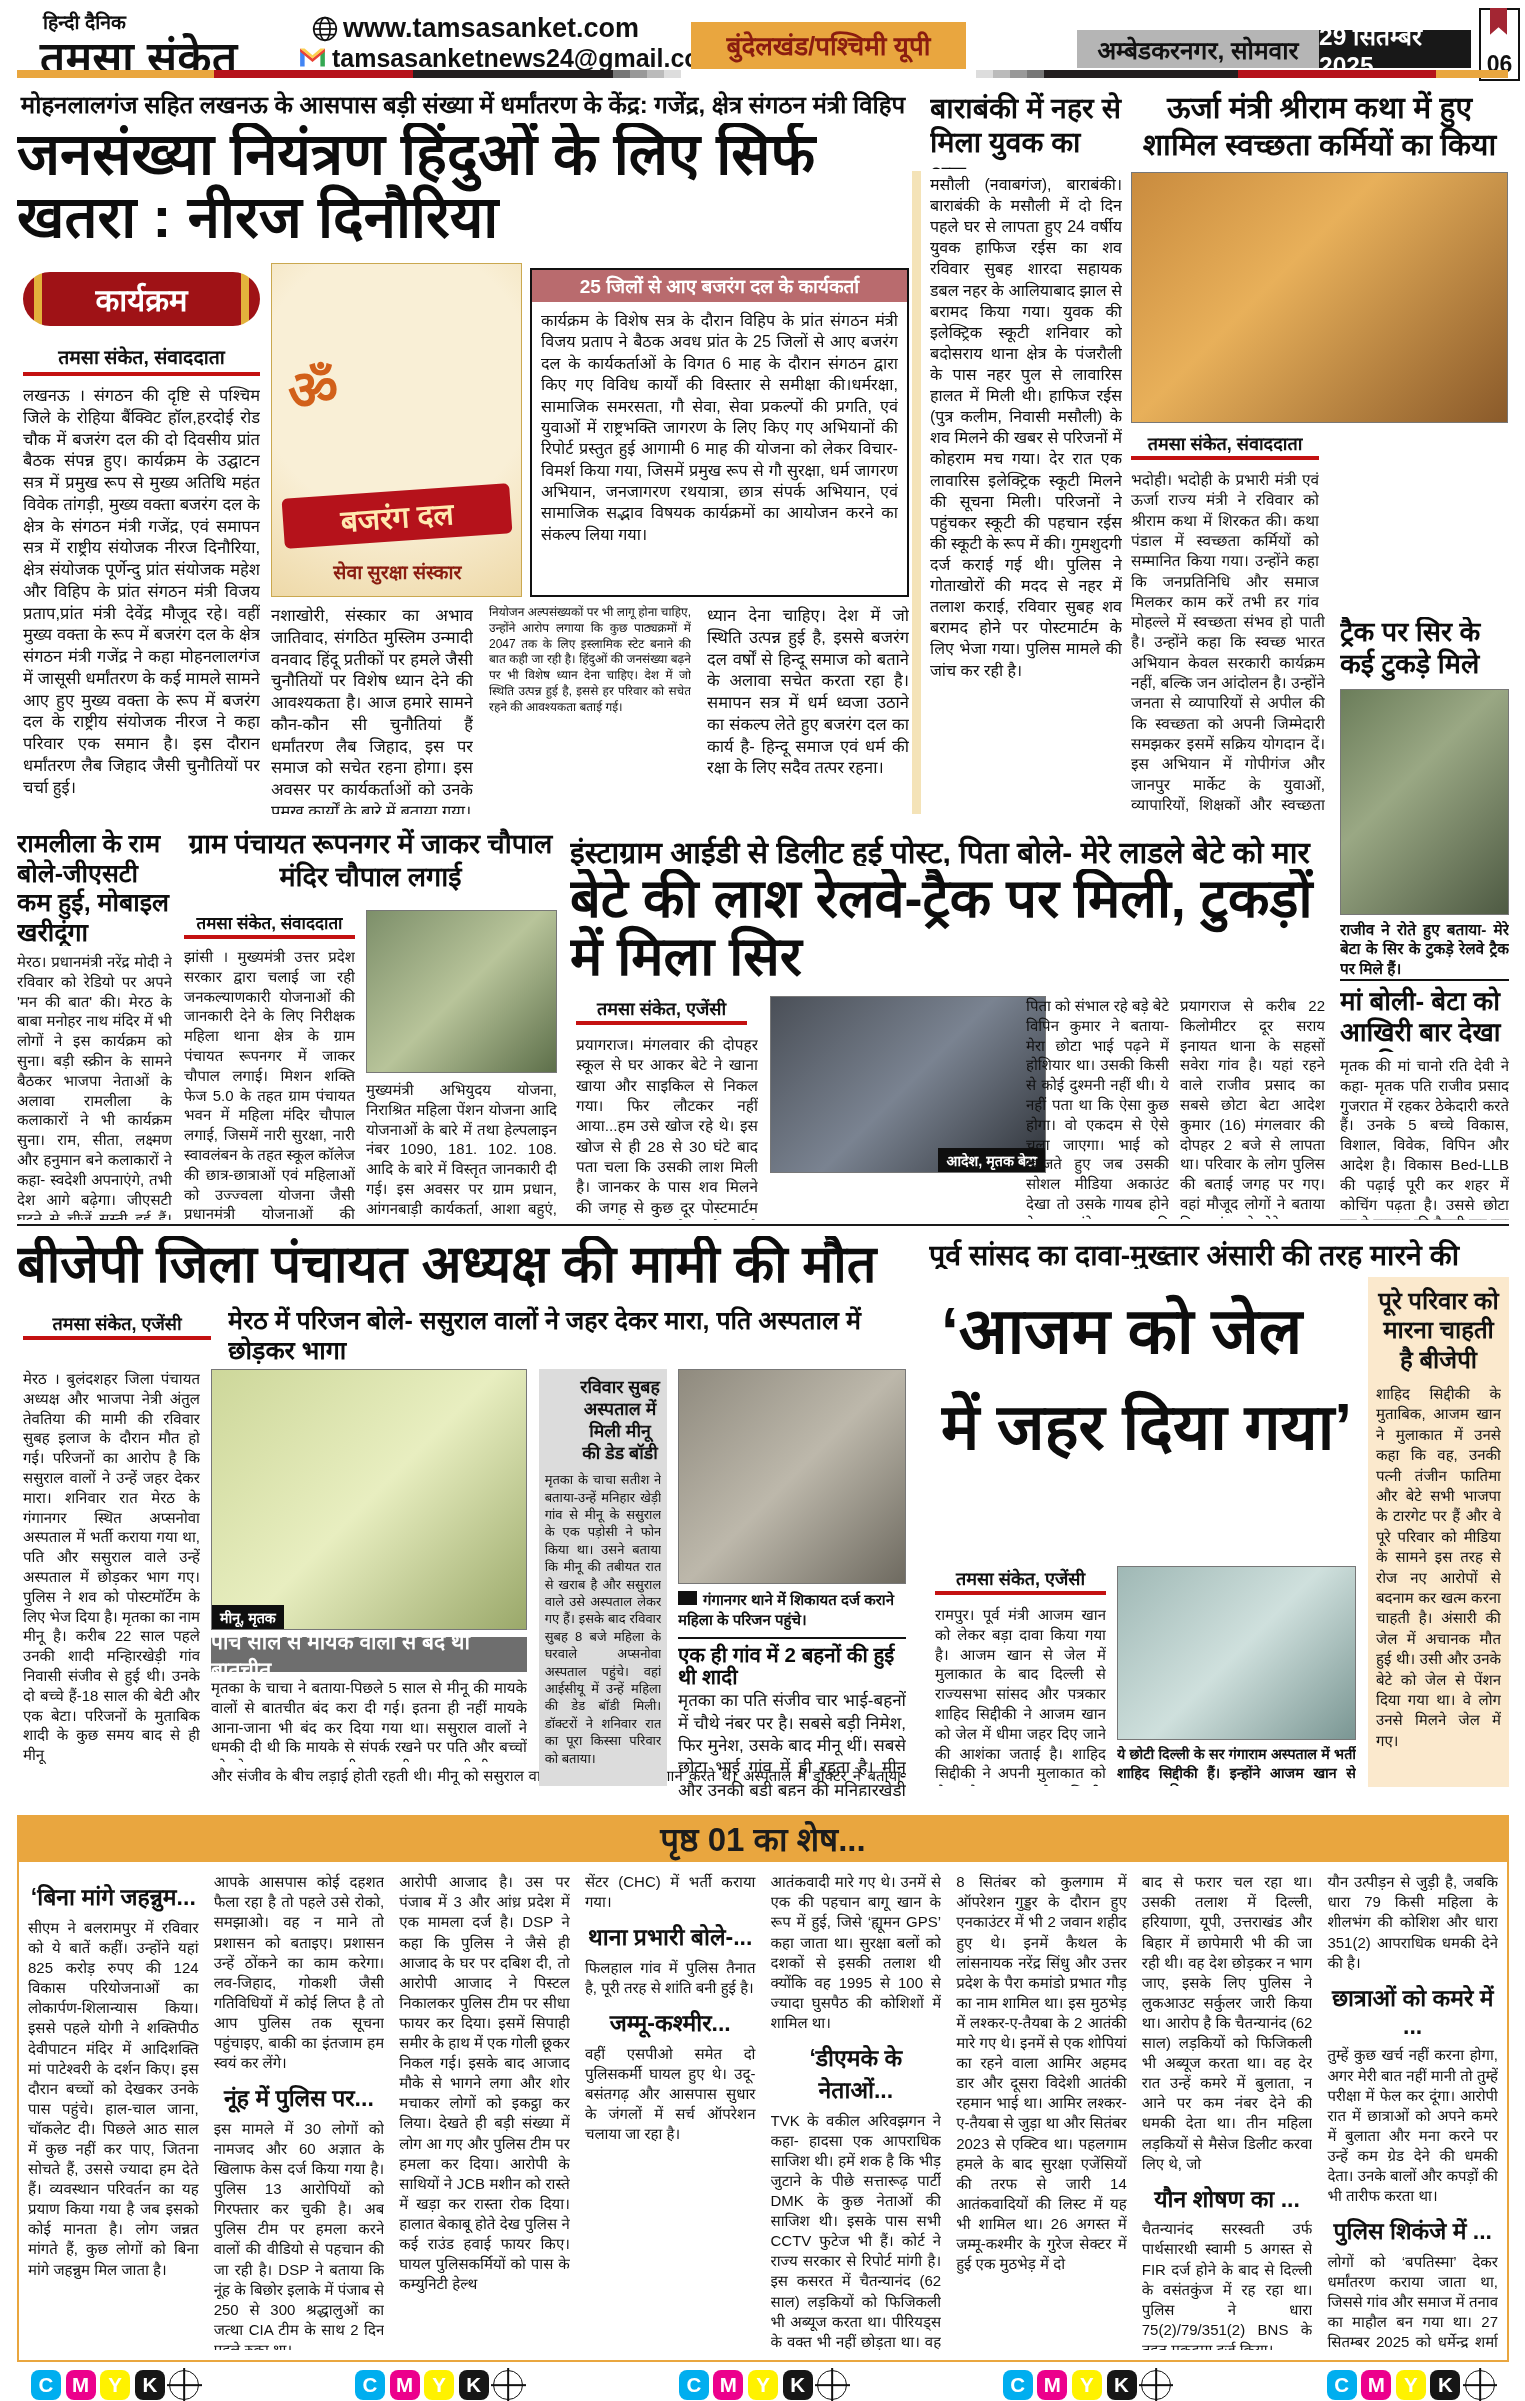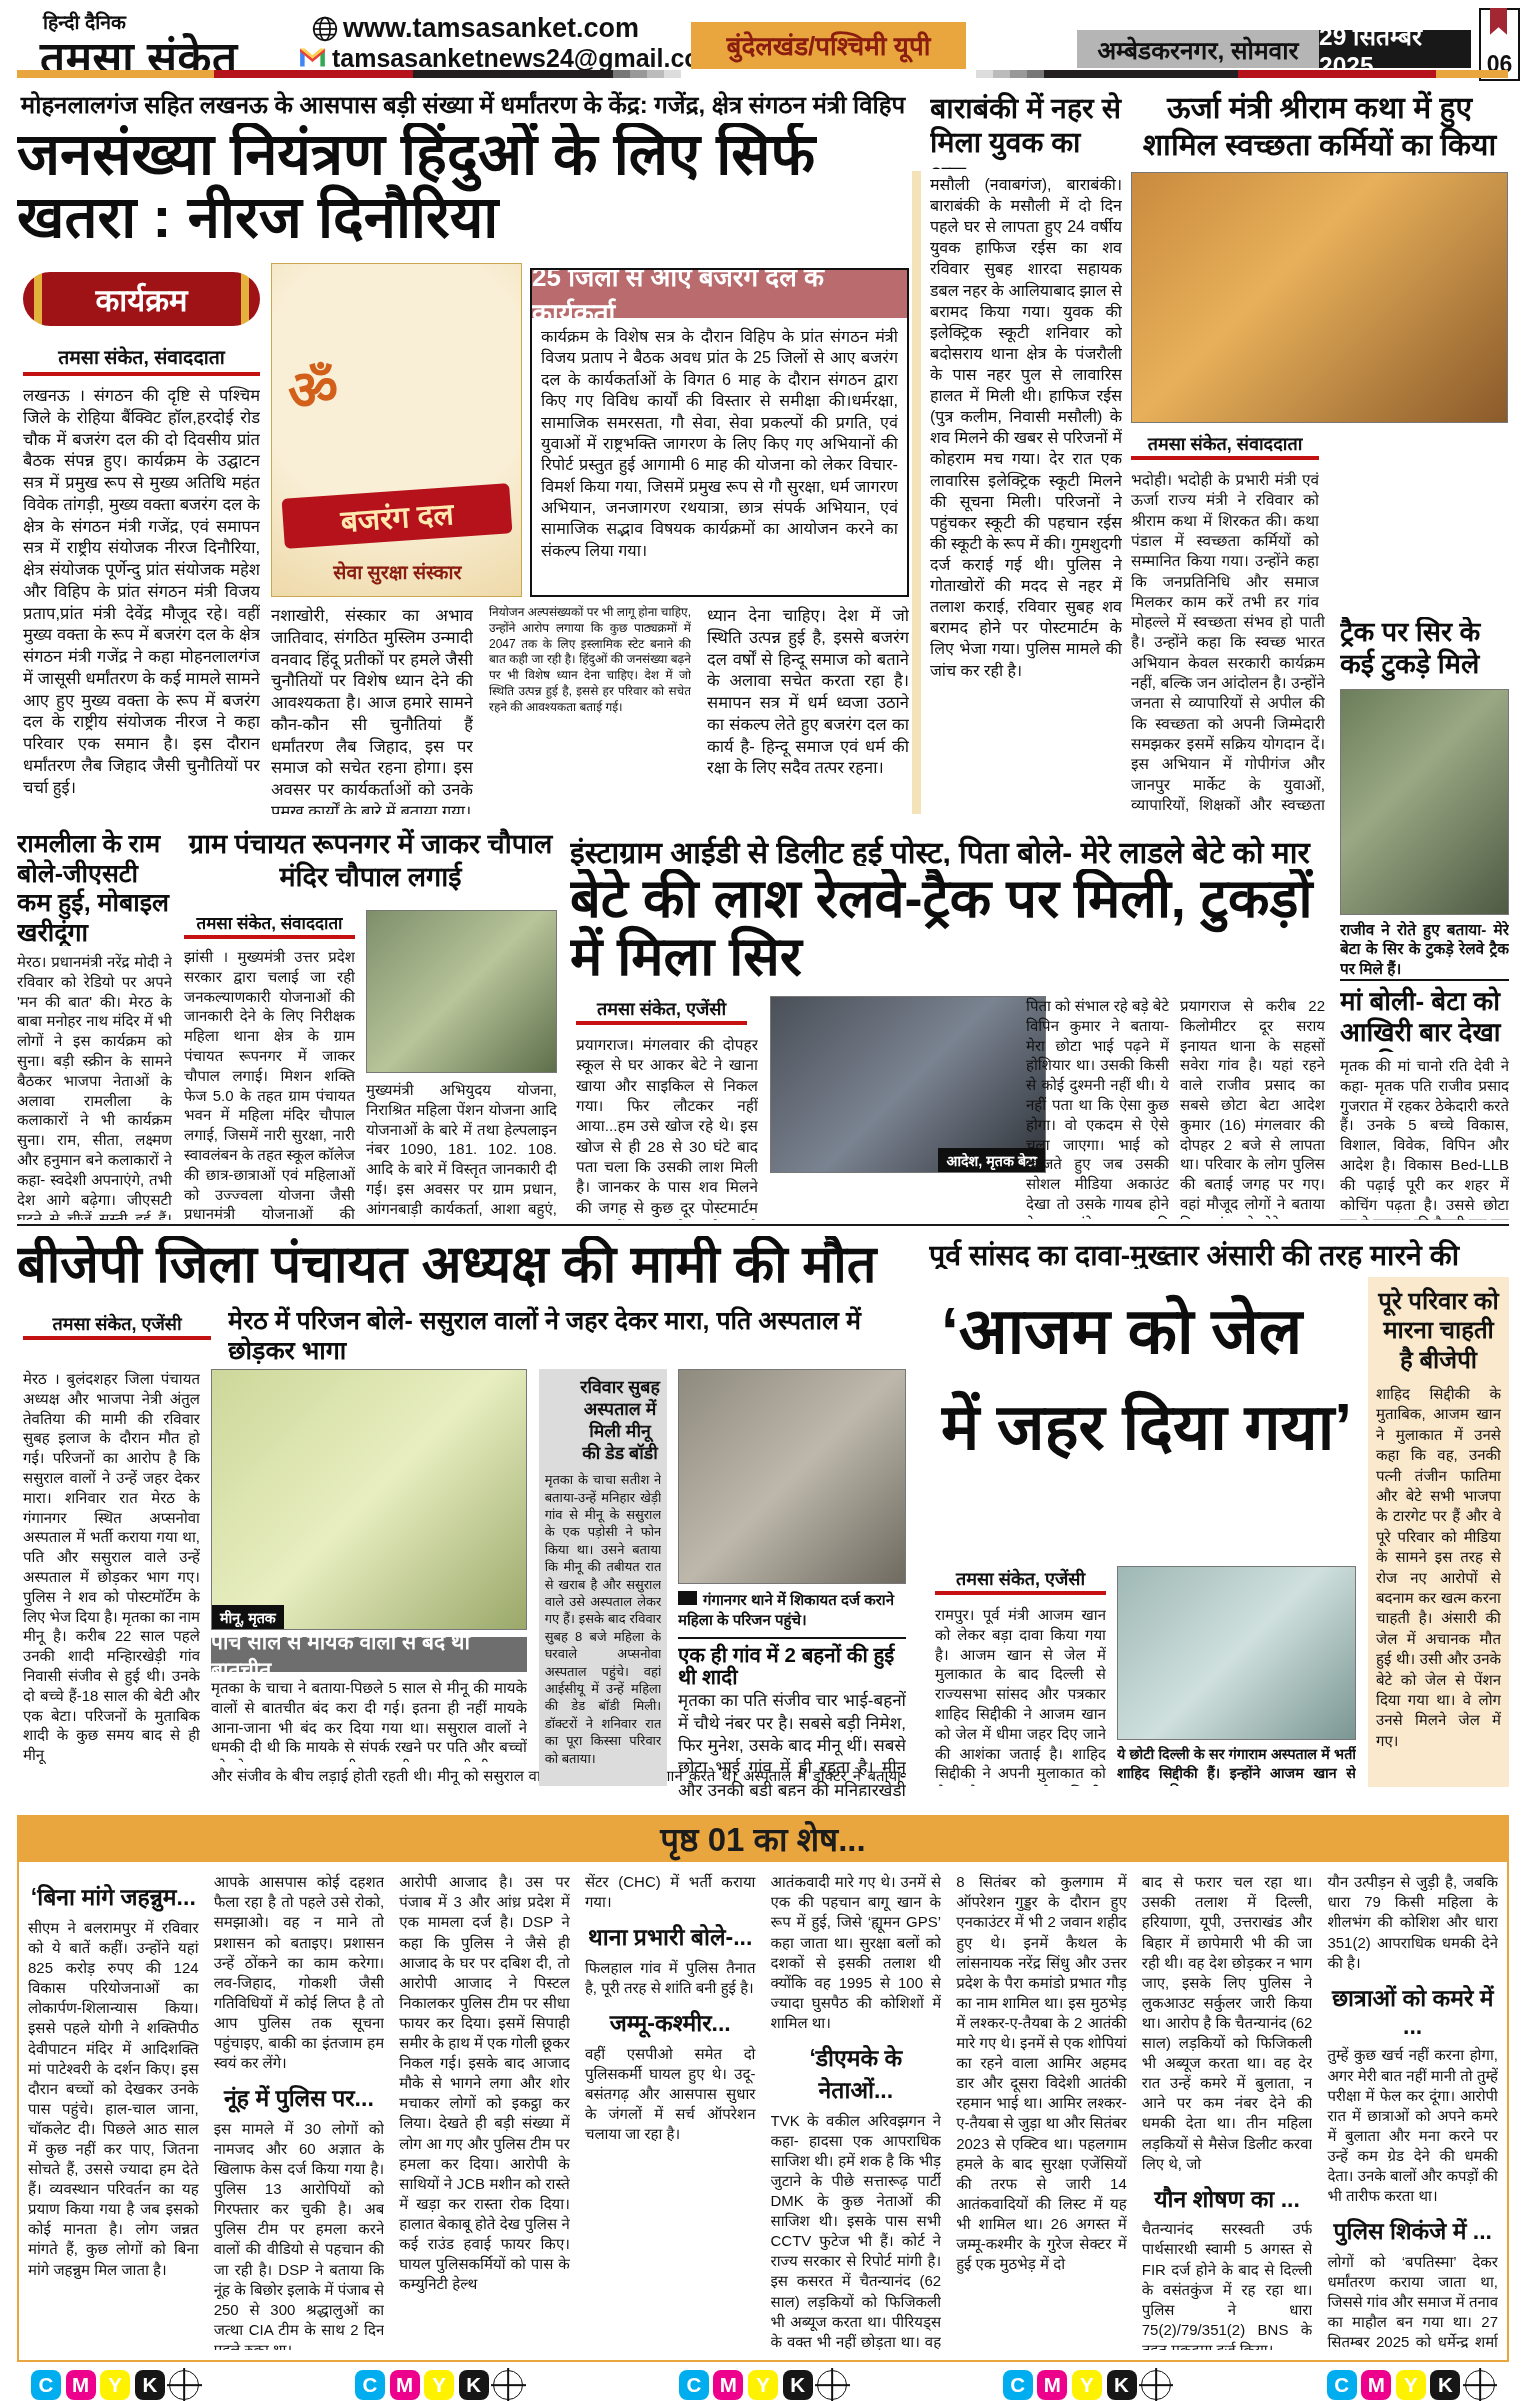--- a/index.html
+++ b/index.html
@@ -102,21 +102,21 @@
   <div class="abs redrule" style="left:23px;top:372px;width:237px;"></div>
   <div class="abs body-txt clip" style="left:23px;top:385px;width:237px;height:428px;font-size:16.5px;">लखनऊ । संगठन की दृष्टि से पश्चिम जिले के रोहिया बैंक्विट हॉल,हरदोई रोड चौक में बजरंग दल की दो दिवसीय प्रांत बैठक संपन्न हुए। कार्यक्रम के उद्घाटन सत्र में प्रमुख रूप से मुख्य अतिथि महंत विवेक तांगड़ी, मुख्य वक्ता बजरंग दल के क्षेत्र के संगठन मंत्री गजेंद्र, एवं समापन सत्र में राष्ट्रीय संयोजक नीरज दिनौरिया, क्षेत्र संयोजक पूर्णेन्दु प्रांत संयोजक महेश और विहिप के प्रांत संगठन मंत्री विजय प्रताप,प्रांत मंत्री देवेंद्र मौजूद रहे। वहीं मुख्य वक्ता के रूप में बजरंग दल के क्षेत्र संगठन मंत्री गजेंद्र ने कहा मोहनलालगंज में जासूसी धर्मांतरण के कई मामले सामने आए हुए मुख्य वक्ता के रूप में बजरंग दल के राष्ट्रीय संयोजक नीरज ने कहा परिवार एक समान है। इस दौरान धर्मांतरण लैब जिहाद जैसी चुनौतियों पर चर्चा हुई।</div>
 
   <div class="abs ph-logo" style="left:271px;top:263px;width:251px;height:334px;">
     <div class="abs" style="left:16px;top:86px;font-size:55px;color:#d2601a;font-weight:bold;">ॐ</div>
     <div class="abs c" style="left:11.4px;bottom:55px;width:228px;background:#b5121b;color:#ffe9b0;font-size:30px;font-weight:900;padding:4.6px 0;transform:rotate(-4deg);border-radius:5.7px;">बजरंग दल</div>
     <div class="abs c" style="left:11.4px;bottom:11.4px;width:228px;color:#8a1c10;font-size:19.4px;font-weight:bold;">सेवा सुरक्षा संस्कार</div>
   </div>
 
   <div class="abs boxed" style="left:530px;top:268px;width:379px;height:329px;">
-    <div class="boxhead clip" style="height:48px;font-size:26px;">25 जिलों से आए बजरंग दल के कार्यकर्ता</div>
+    <div class="boxhead clip" style="height:32px;font-size:19px;">25 जिलों से आए बजरंग दल के कार्यकर्ता</div>
     <div class="body-txt clip" style="margin:8px 9px 0;height:258px;font-size:16.2px;">कार्यक्रम के विशेष सत्र के दौरान विहिप के प्रांत संगठन मंत्री विजय प्रताप ने बैठक अवध प्रांत के 25 जिलों से आए बजरंग दल के कार्यकर्ताओं के विगत 6 माह के दौरान संगठन द्वारा किए गए विविध कार्यों की विस्तार से समीक्षा की।धर्मरक्षा, सामाजिक समरसता, गौ सेवा, सेवा प्रकल्पों की प्रगति, एवं युवाओं में राष्ट्रभक्ति जागरण के लिए किए गए अभियानों की रिपोर्ट प्रस्तुत हुई आगामी 6 माह की योजना को लेकर विचार-विमर्श किया गया, जिसमें प्रमुख रूप से गौ सुरक्षा, धर्म जागरण अभियान, जनजागरण रथयात्रा, छात्र संपर्क अभियान, एवं सामाजिक सद्भाव विषयक कार्यक्रमों का आयोजन करने का संकल्प लिया गया।</div>
   </div>
 
   <div class="abs clip" style="left:271px;top:605px;width:638px;height:209px;">
     <div class="cols3">
       <div class="body-txt" style="font-size:16.5px;">नशाखोरी, संस्कार का अभाव जातिवाद, संगठित मुस्लिम उन्मादी वनवाद हिंदू प्रतीकों पर हमले जैसी चुनौतियों पर विशेष ध्यान देने की आवश्यकता है। आज हमारे सामने कौन-कौन सी चुनौतियां हैं धर्मांतरण लैब जिहाद, इस पर समाज को सचेत रहना होगा। इस अवसर पर कार्यकर्ताओं को उनके प्रमुख कार्यों के बारे में बताया गया।</div>
       <div class="body-txt" style="font-size:12px;margin-top:17px;">नियोजन अल्पसंख्यकों पर भी लागू होना चाहिए, उन्होंने आरोप लगाया कि कुछ पाठ्यक्रमों में 2047 तक के लिए इस्लामिक स्टेट बनाने की बात कही जा रही है। हिंदुओं की जनसंख्या बढ़ने पर भी विशेष ध्यान देना चाहिए। देश में जो स्थिति उत्पन्न हुई है, इससे हर परिवार को सचेत रहने की आवश्यकता बताई गई।</div>
       <div class="body-txt" style="font-size:16.5px;margin-top:23px;">ध्यान देना चाहिए। देश में जो स्थिति उत्पन्न हुई है, इससे बजरंग दल वर्षों से हिन्दू समाज को बताने के अलावा सचेत करता रहा है। समापन सत्र में धर्म ध्वजा उठाने का संकल्प लेते हुए बजरंग दल का कार्य है- हिन्दू समाज एवं धर्म की रक्षा के लिए सदैव तत्पर रहना।</div>
     </div>
   </div>

